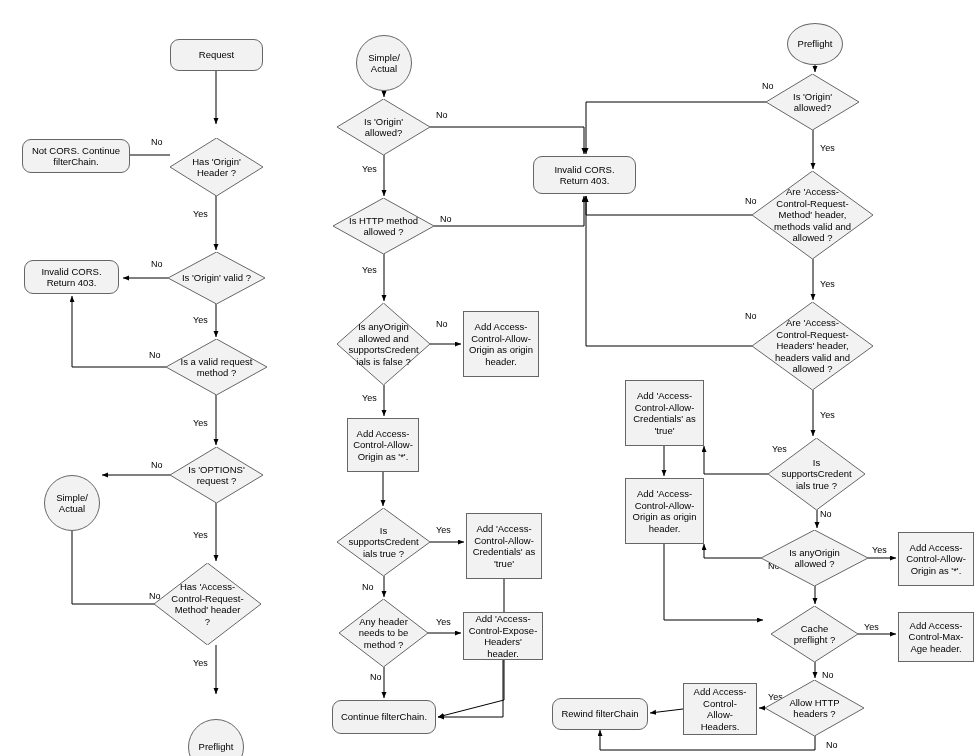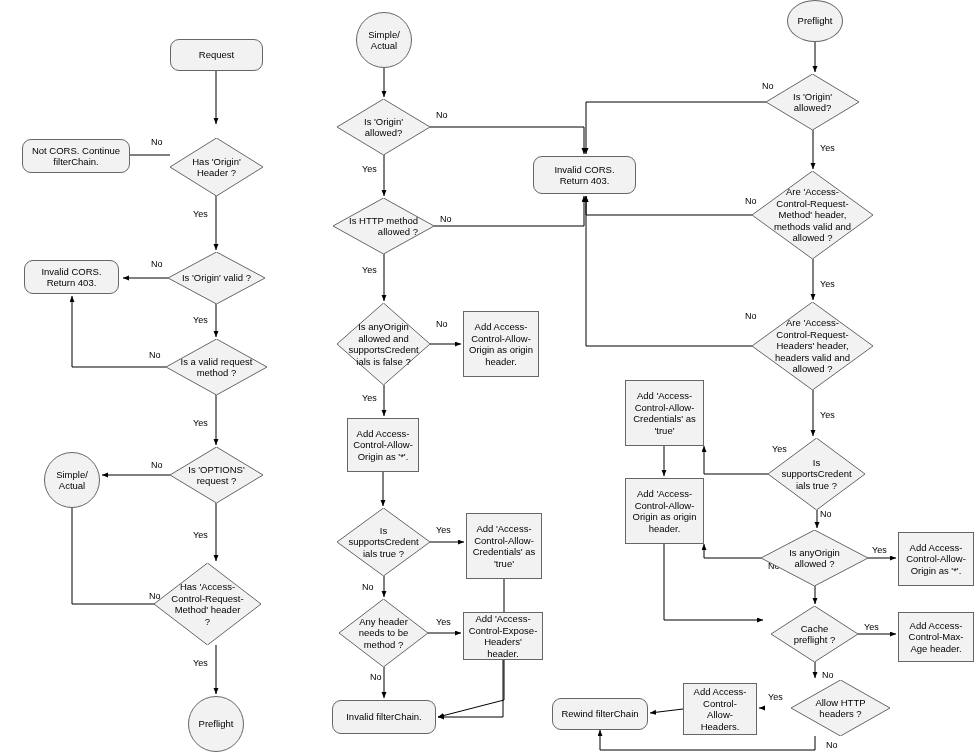--- a/index.html
+++ b/index.html
@@ -42,20 +42,21 @@
   }
   .node.rect {
     border-radius: 0;
     justify-content: center;
   }
   .node.round {
     border-radius: 9px;
   }
   .node.ellipse {
     border-radius: 50%;
+    margin-top: 23px;
   }
   .node.diamond {
     background: transparent;
     border: none;
     padding: 0;
   }
   .node.diamond .dlabel {
     position: relative;
     z-index: 2;
     padding: 0 4px;
@@ -179,21 +180,21 @@
 ?</div></div>
       <div class="node ellipse" style="left: 188px; top: 696px; width: 56px; height: 56px;"><span>Preflight</span></div>
       <div class="node ellipse" style="left: 356px; top: 12px; width: 56px; height: 56px;"><span>Simple/
 Actual</span></div>
       <div class="node diamond" style="left: 337px; top: 99px; width: 93px; height: 56px;"><svg class="dshape" viewBox="0 0 100 100" preserveAspectRatio="none">
           <polygon points="50,0 100,50 50,100 0,50" fill="#f2f2f2" stroke="#666666" stroke-width="1" vector-effect="non-scaling-stroke"></polygon>
         </svg><div class="dlabel">Is 'Origin'
 allowed?</div></div>
       <div class="node round" style="left: 533px; top: 156px; width: 103px; height: 38px;"><span>Invalid CORS.
 Return 403.</span></div>
-      <div class="node diamond" style="left: 333px; top: 198px; width: 101px; height: 56px; text-align: right;"><svg class="dshape" viewBox="0 0 100 100" preserveAspectRatio="none">
+      <div class="node diamond" style="left: 333px; top: 198px; width: 101px; height: 56px;"><svg class="dshape" viewBox="0 0 100 100" preserveAspectRatio="none">
           <polygon points="50,0 100,50 50,100 0,50" fill="#f2f2f2" stroke="#666666" stroke-width="1" vector-effect="non-scaling-stroke"></polygon>
         </svg><div class="dlabel">Is HTTP method
 allowed ?</div></div>
       <div class="node diamond" style="left: 337px; top: 303px; width: 93px; height: 82px;"><svg class="dshape" viewBox="0 0 100 100" preserveAspectRatio="none">
           <polygon points="50,0 100,50 50,100 0,50" fill="#f2f2f2" stroke="#666666" stroke-width="1" vector-effect="non-scaling-stroke"></polygon>
         </svg><div class="dlabel">Is anyOrigin
 allowed and
 supportsCredent
 ials is false ?</div></div>
       <div class="node rect" style="left: 463px; top: 311px; width: 76px; height: 66px;"><span>Add Access-
@@ -213,21 +214,21 @@
 Credentials' as
 'true'</span></div>
       <div class="node diamond" style="left: 339px; top: 599px; width: 89px; height: 68px;"><svg class="dshape" viewBox="0 0 100 100" preserveAspectRatio="none">
           <polygon points="50,0 100,50 50,100 0,50" fill="#f2f2f2" stroke="#666666" stroke-width="1" vector-effect="non-scaling-stroke"></polygon>
         </svg><div class="dlabel">Any header
 needs to be
 method ?</div></div>
       <div class="node rect" style="left: 463px; top: 612px; width: 80px; height: 48px;"><span>Add 'Access-
 Control-Expose-
 Headers' header.</span></div>
-      <div class="node round" style="left: 332px; top: 700px; width: 104px; height: 34px;"><span>Invalid filterChain.</span></div>
+      <div class="node round" style="left: 332px; top: 700px; width: 104px; height: 34px;"><span>Continue filterChain.</span></div>
       <div class="node ellipse" style="left: 787px; top: 0px; width: 56px; height: 42px;"><span>Preflight</span></div>
       <div class="node diamond" style="left: 766px; top: 74px; width: 93px; height: 56px;"><svg class="dshape" viewBox="0 0 100 100" preserveAspectRatio="none">
           <polygon points="50,0 100,50 50,100 0,50" fill="#f2f2f2" stroke="#666666" stroke-width="1" vector-effect="non-scaling-stroke"></polygon>
         </svg><div class="dlabel">Is 'Origin'
 allowed?</div></div>
       <div class="node diamond" style="left: 752px; top: 171px; width: 121px; height: 88px;"><svg class="dshape" viewBox="0 0 100 100" preserveAspectRatio="none">
           <polygon points="50,0 100,50 50,100 0,50" fill="#f2f2f2" stroke="#666666" stroke-width="1" vector-effect="non-scaling-stroke"></polygon>
         </svg><div class="dlabel">Are 'Access-
 Control-Request-
 Method' header,
@@ -260,21 +261,21 @@
       <div class="node rect" style="left: 898px; top: 532px; width: 76px; height: 54px;"><span>Add Access-
 Control-Allow-
 Origin as '*'.</span></div>
       <div class="node diamond" style="left: 771px; top: 606px; width: 87px; height: 56px;"><svg class="dshape" viewBox="0 0 100 100" preserveAspectRatio="none">
           <polygon points="50,0 100,50 50,100 0,50" fill="#f2f2f2" stroke="#666666" stroke-width="1" vector-effect="non-scaling-stroke"></polygon>
         </svg><div class="dlabel">Cache
 preflight ?</div></div>
       <div class="node rect" style="left: 898px; top: 612px; width: 76px; height: 50px;"><span>Add Access-
 Control-Max-
 Age header.</span></div>
-      <div class="node diamond" style="left: 791px; top: 680px; width: 99px; height: 56px;"><svg class="dshape" viewBox="0 0 100 100" preserveAspectRatio="none">
+      <div class="node diamond" style="left: 765px; top: 680px; width: 99px; height: 56px;"><svg class="dshape" viewBox="0 0 100 100" preserveAspectRatio="none">
           <polygon points="50,0 100,50 50,100 0,50" fill="#f2f2f2" stroke="#666666" stroke-width="1" vector-effect="non-scaling-stroke"></polygon>
         </svg><div class="dlabel">Allow HTTP
 headers ?</div></div>
       <div class="node rect" style="left: 683px; top: 683px; width: 74px; height: 52px;"><span>Add Access-
 Control-
 Allow-
 Headers.</span></div>
       <div class="node round" style="left: 552px; top: 698px; width: 96px; height: 32px;"><span>Rewind filterChain</span></div>
     </div>
   <div id="labels-layer">

